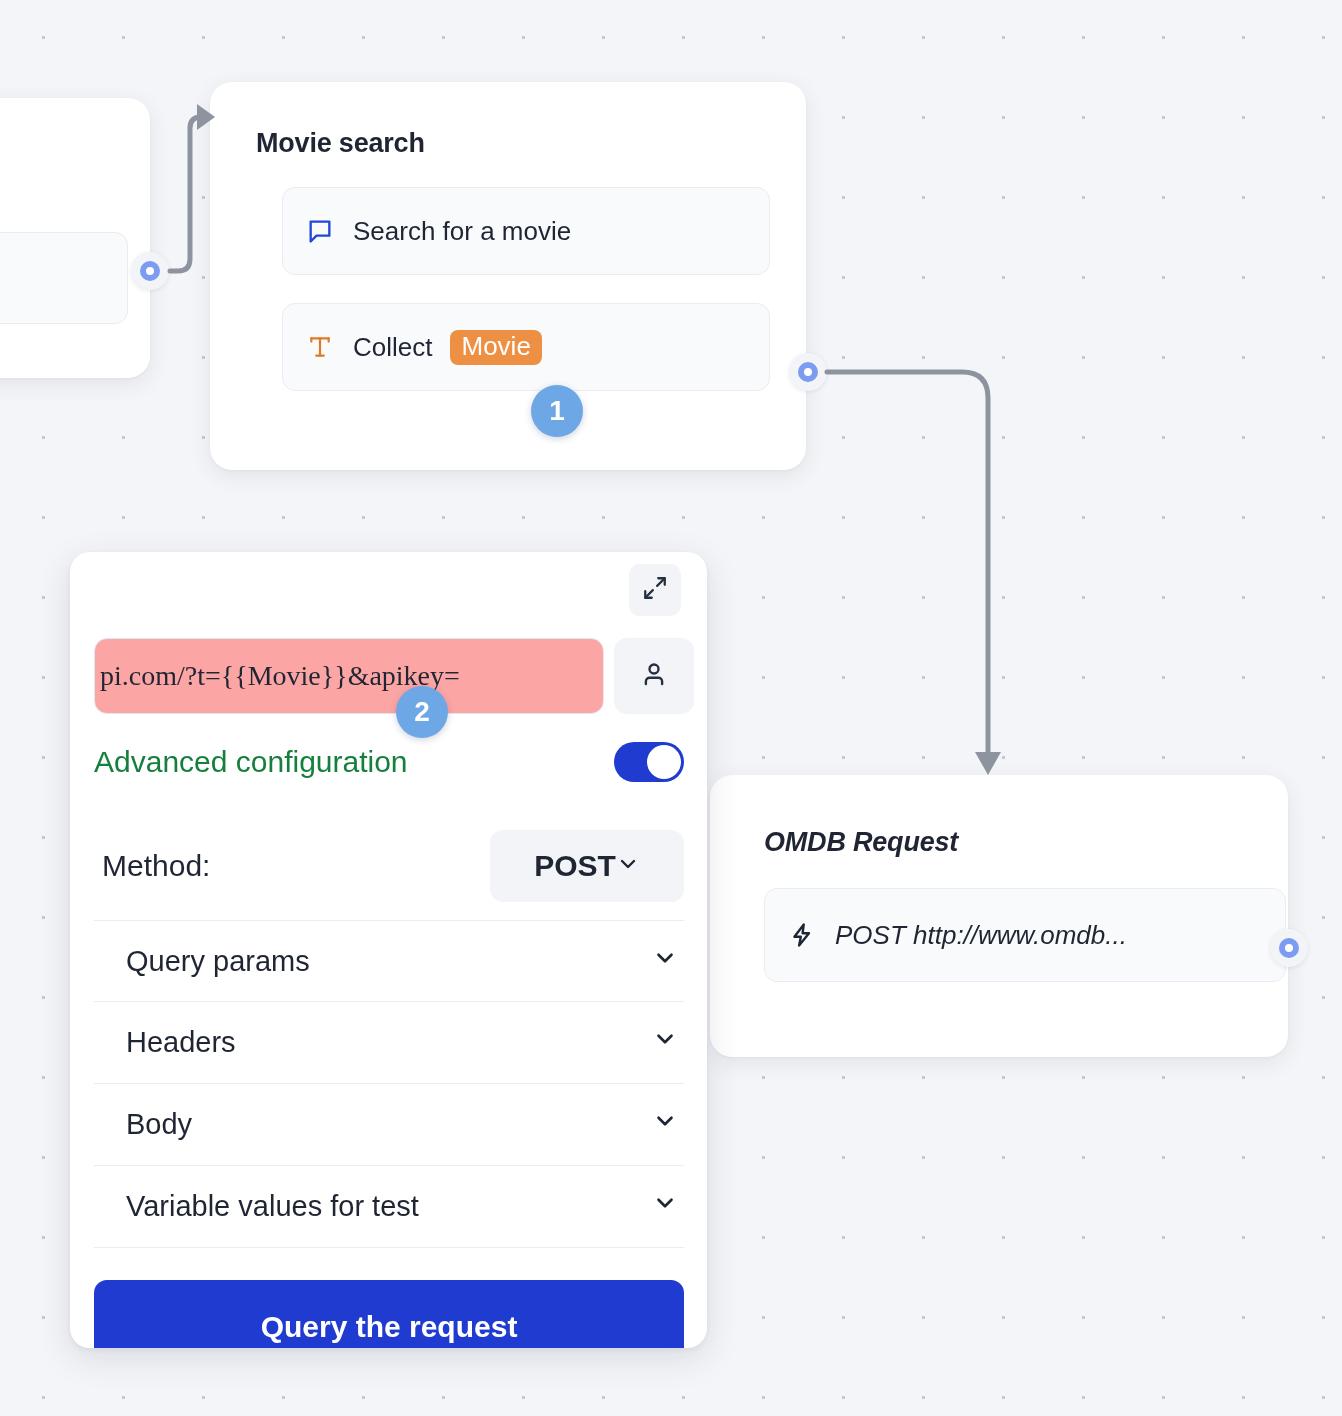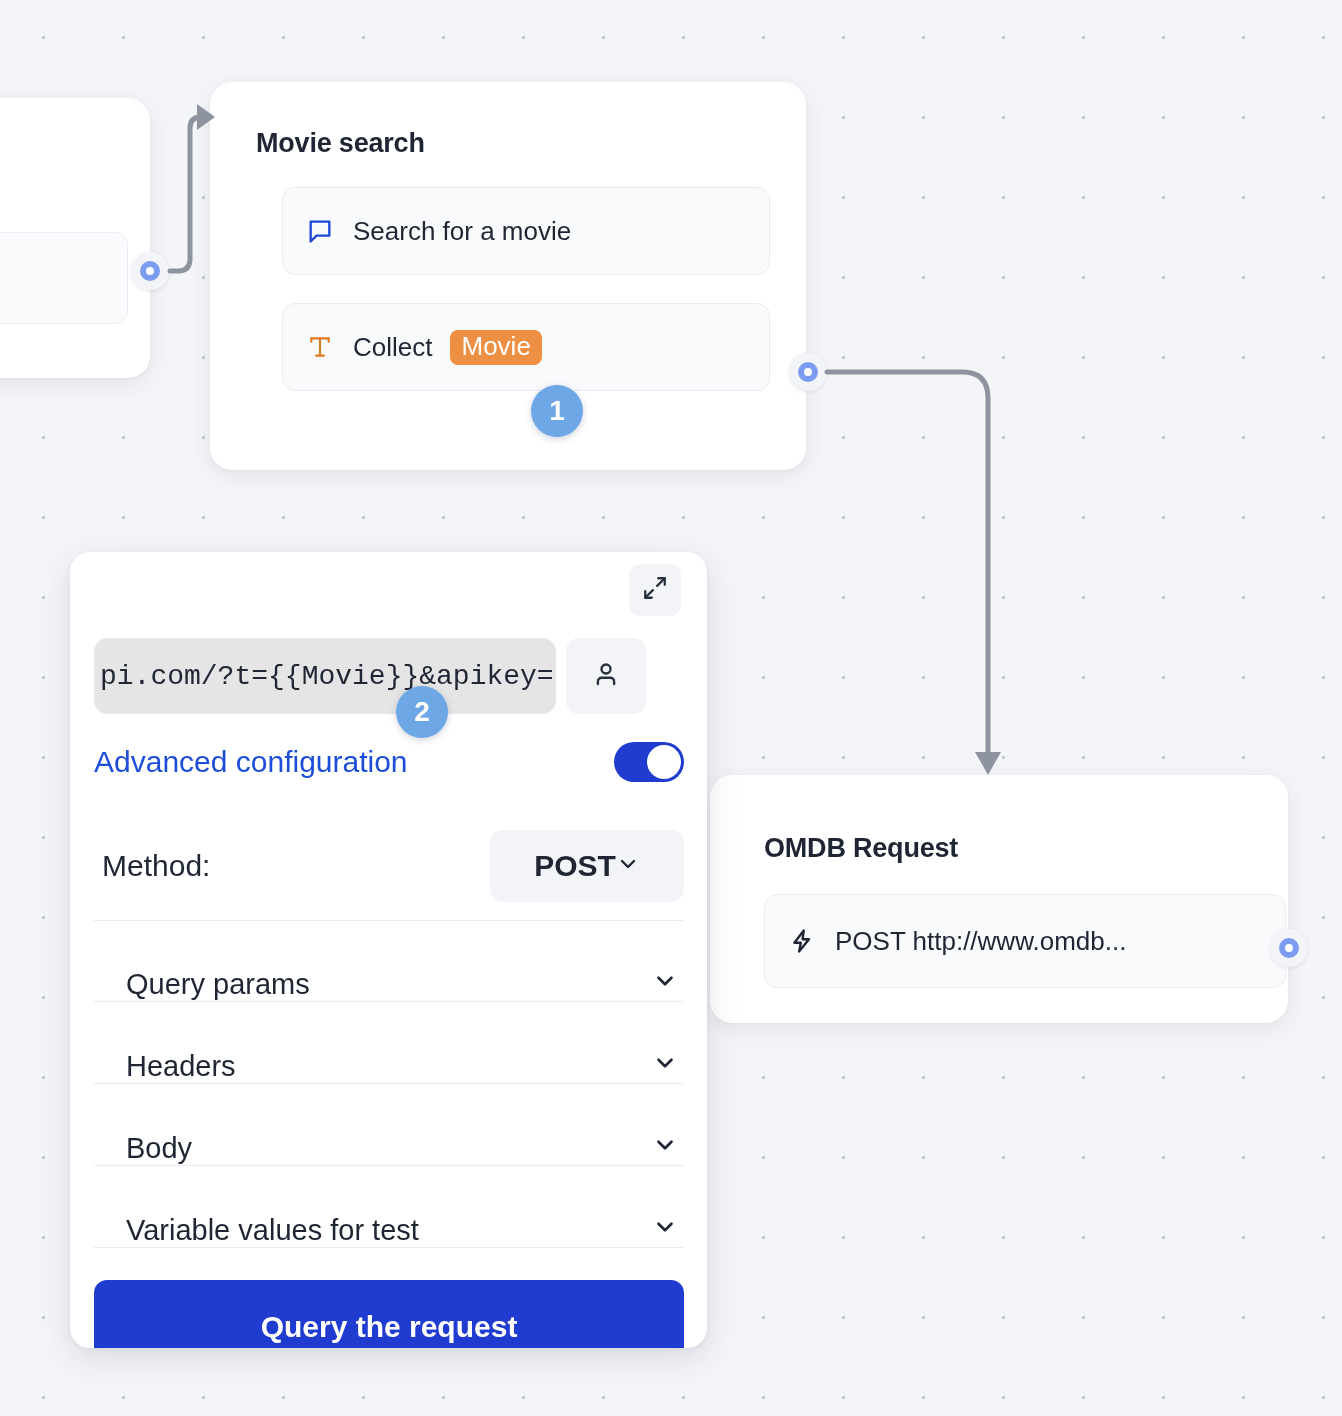--- a/index.html
+++ b/index.html
@@ -103,21 +103,21 @@
     background: #6ea7e6;
     color: #ffffff;
     font-size: 28px;
     font-weight: 600;
     display: flex; align-items: center; justify-content: center;
     box-shadow: 0 2px 7px rgba(40,60,110,0.22);
     z-index: 40;
   }
 
   
-  #omdb-node { left: 710px; top: 775px; width: 578px; height: 248px; padding: 10px 32px; }
+  #omdb-node { left: 710px; top: 775px; width: 578px; height: 282px; padding: 4px 32px; font-style: italic; }
   #omdb-node .node-title { margin: 48px 0 0 22px; }
   #omdb-node .node-row { margin: 30px 0 0 22px; width: 522px; height: 94px; }
 
   
   #config-panel {
     position: absolute;
     left: 70px; top: 552px;
     width: 637px; height: 796px;
     background: #ffffff;
     border-radius: 20px;
@@ -131,46 +131,46 @@
     border-radius: 11px;
     background: #f2f4f8;
     display: flex; align-items: center; justify-content: center;
     cursor: pointer;
   }
   .url-row {
     position: absolute; left: 24px; top: 86px;
     display: flex; gap: 10px; align-items: stretch;
   }
   .url-input {
-    width: 462px; height: 76px;
-    background: #e5e5e5;
+    width: 510px; height: 76px;
+    background: #fca5a5;
     border: 1px solid #e4e7ee;
     border-radius: 13px;
     font-size: 28px;
     color: #1f2533;
     padding: 0 14px;
-    font-family: Liberation Mono, monospace;
+    font-family: Liberation Serif, serif;
     white-space: nowrap;
     overflow: hidden;
     display: flex; align-items: center;
   }
   .url-input span { display:block; margin-left: -9px; }
   .user-btn {
     width: 80px; height: 76px;
     background: #f2f4f8;
     border-radius: 13px;
     display: flex; align-items: center; justify-content: center;
     cursor: pointer;
   }
   .adv-row {
     position: absolute; left: 24px; top: 190px;
     width: 590px;
     display: flex; align-items: center; justify-content: space-between;
   }
-  .adv-label { font-size: 30px; color: #1d4ed8; }
+  .adv-label { font-size: 30px; color: #15803d; }
   .toggle {
     width: 70px; height: 40px;
     border-radius: 20px;
     background: #1f3bd0;
     position: relative;
     cursor: pointer;
   }
   .toggle .knob {
     position: absolute; right: 3px; top: 3px;
     width: 34px; height: 34px; border-radius: 50%;
@@ -186,21 +186,21 @@
     width: 194px; height: 72px;
     background: #f2f4f8;
     border-radius: 13px;
     display: flex; align-items: center; justify-content: center;
     font-size: 30px; font-weight: 700; color: #1f2533;
     cursor: pointer;
   }
   .accordion { position: absolute; left: 24px; top: 368px; width: 590px; }
   .acc-item {
     height: 82px;
-    display: flex; align-items: flex-end; justify-content: space-between;
+    display: flex; align-items: center; justify-content: space-between;
     border-bottom: 1px solid #e9ecf2;
     padding: 0 6px 0 32px;
     font-size: 29px;
     color: #1f2533;
     cursor: pointer;
   }
   .acc-item:first-child { border-top: 1px solid #e9ecf2; }
   .test-btn {
     position: absolute; left: 24px; top: 728px;
     width: 590px; height: 94px;

